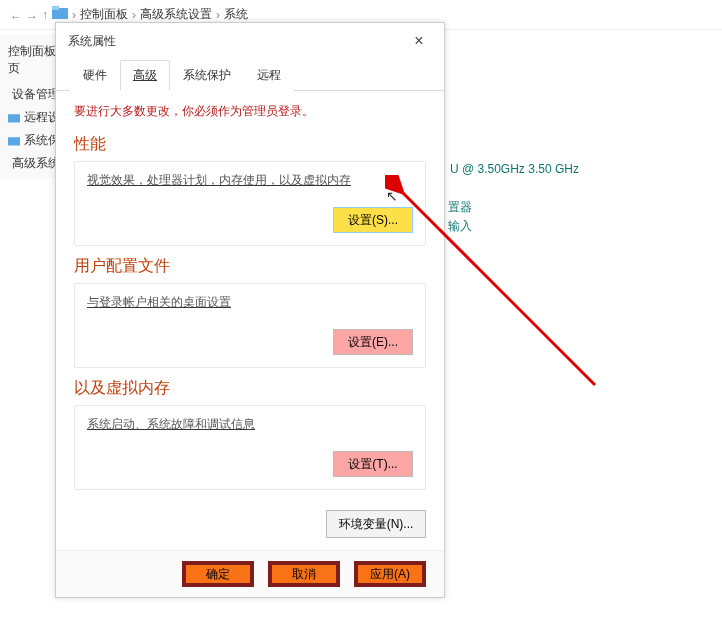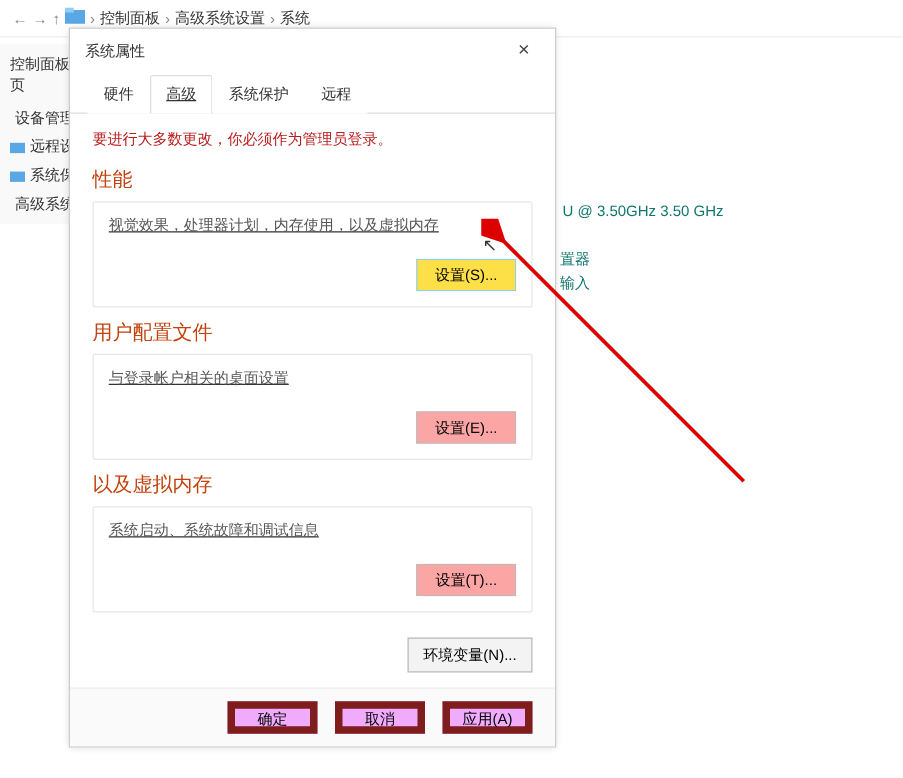--- a/index.html
+++ b/index.html
@@ -27,21 +27,21 @@
     .g-box { border:1px solid #e7e7e7; padding:10px 12px 12px; border-radius:2px; position:relative;text-decoration:underline; }
     .g-desc { font-size:12px; color:#555; margin-bottom:18px; }
     .g-btn { width:80px; height:26px; font-size:12px; border:1px solid #bbb; background:#fca5a5; cursor:pointer; display:inline-flex; align-items:center; justify-content:center; float:right; }
     .g-btn.highlight { background:#fde047; border-color:#8fcff5; }
     .g-row { overflow:hidden; min-height:26px; }
 
     .env-row { padding:6px 18px 12px; overflow:hidden; }
     .env-btn { width:100px; height:28px; float:right; border:1px solid #bbb; background:#f3f3f3; font-size:12px; cursor:pointer; }
 
     .footer { border-top:1px solid #eee; background:#fafafa; padding:10px 18px; display:flex; justify-content:flex-end; gap:14px; }
-    .ft-btn { width:72px; height:26px; border:6px solid #7f1d1d; background:#f0abfc; font-size:12px; cursor:pointer; }
+    .ft-btn { width:72px; height:26px; border:4px solid #7f1d1d; background:#f97316; font-size:12px; cursor:pointer; }
 
     .bg-line { position:absolute; color:#0f766e; font-size:12px; white-space:nowrap; }
 
     .arrow { position:absolute; pointer-events:none; }
     .cursor { position:absolute; left:386px; top:188px; font-size:14px; color:#333; pointer-events:none; }
   </style>
 </head>
 <body>
 
 <div class="breadcrumb">

